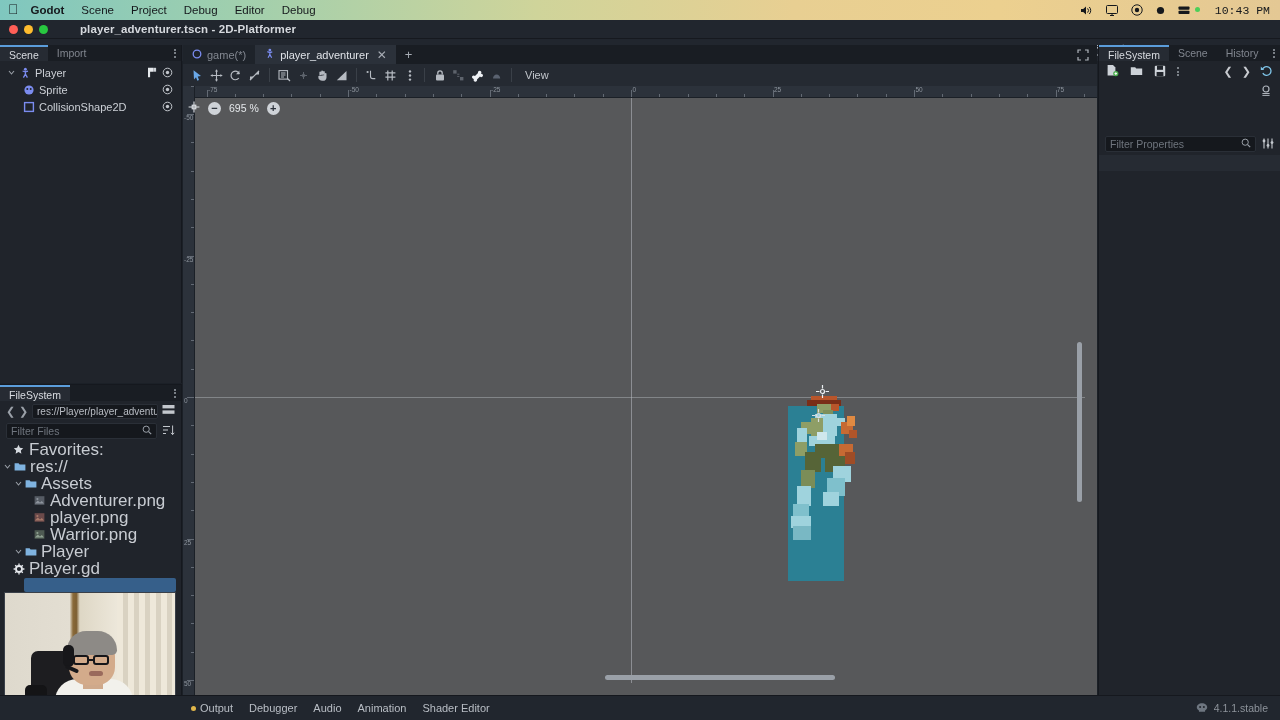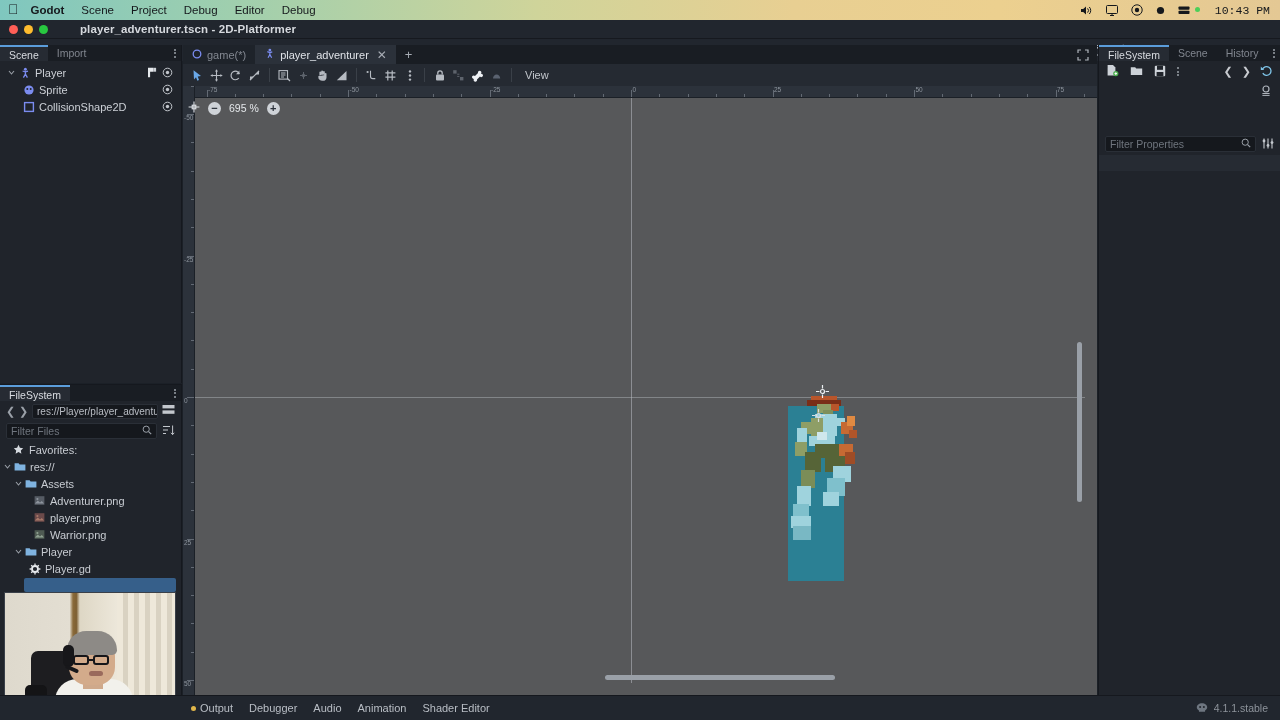--- a/index.html
+++ b/index.html
@@ -76,21 +76,21 @@
   
   #fsdock{
     position:absolute; left:0; top:384px; width:182px; height:336px;
     background:#20242b; border-right:1px solid #15181e; border-top:1px solid #15181e;
   }
   .pathrow{ height:20px; display:flex; align-items:center; gap:4px; padding:0 6px;}
   .navarrow{ color:#9aa0a8; font-size:11px; width:9px; text-align:center;}
   .pathbox{ flex:1; height:15px; background:#15181d; border:1px solid #2a2f37; border-radius:2px;
             display:flex; align-items:center; padding:0 4px; font-size:10px; color:#b9bdc4; overflow:hidden; white-space:nowrap;}
   .fsfilterrow{ height:20px; display:flex; align-items:center; gap:5px; padding:0 6px;}
-  .fsrow{ display:flex; align-items:center; height:17px; font-size:11px; color:#c8ccd2; position:relative;}
+  .fsrow{ display:flex; align-items:center; height:17px; font-size:17px; color:#c8ccd2; position:relative;}
   .fsrow .ficon{ width:13px; display:flex; align-items:center; justify-content:center; margin-right:4px;}
   .fsrow .carat{ width:9px; color:#9aa0a8; font-size:7px; display:flex; align-items:center;}
 
   
   #webcam{
     position:absolute; left:4px; top:592px; width:172px; height:128px;
     border:1px solid #3a4049; overflow:hidden; background:#2a2a28;
   }
   #webcam .room{ position:absolute; inset:0;
      background:
@@ -506,21 +506,21 @@
           </svg>
       </span>
       <span class="ficon">
         <svg width="12" height="11" viewBox="0 0 12 11">
             <path d="M0.6 2.2h4l1 1.2h5.8v6.2H0.6z" fill="#7fb3e0"></path>
           </svg>
       </span>
       <span>Player</span>
     </div>
 
-    <div class="fsrow" style="padding-left:28px;text-align:right;">
+    <div class="fsrow" style="padding-left:12px;text-align:right;">
       <span class="ficon">
         <svg width="12" height="12" viewBox="0 0 12 12">
             <circle cx="6" cy="6" r="3" stroke="#e6e9ed" stroke-width="1.8" fill="none"></circle>
             <path d="M6 0.6v2M6 9.4v2M0.6 6h2M9.4 6h2M2.2 2.2l1.4 1.4M8.4 8.4l1.4 1.4M9.8 2.2L8.4 3.6M3.6 8.4l-1.4 1.4" stroke="#e6e9ed" stroke-width="1.3"></path>
           </svg>
       </span>
       <span>Player.gd</span>
     </div>
 
     <div style="margin-left:24px;margin-top:1px;height:14px;background:#3b6a9b;opacity:.85;border-radius:2px;width:152px;"></div>

